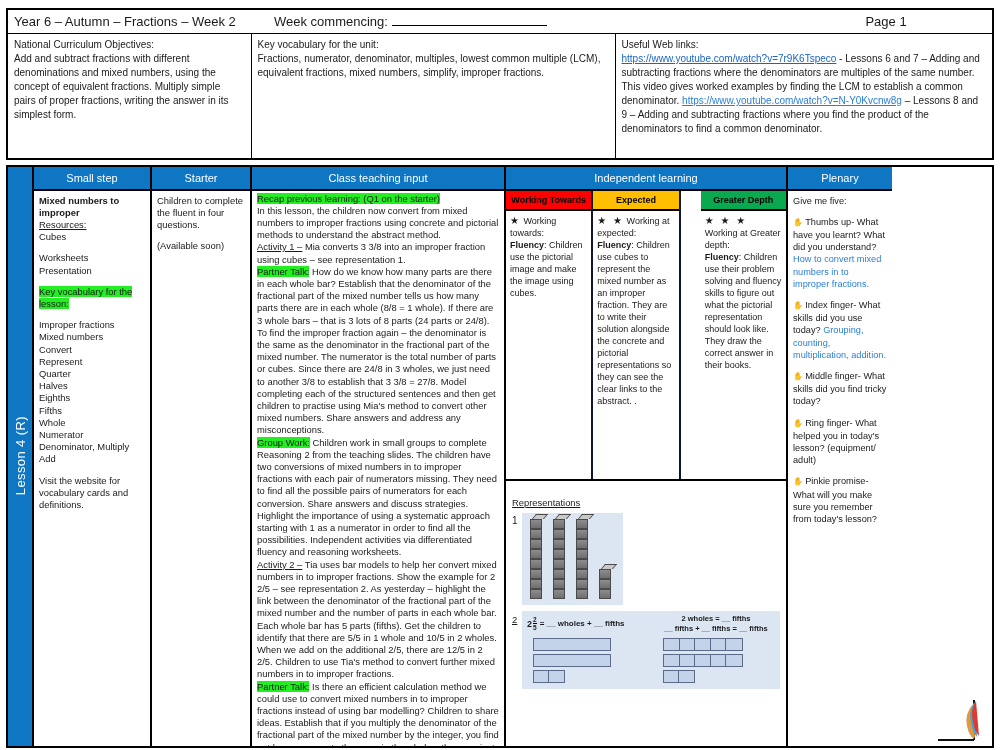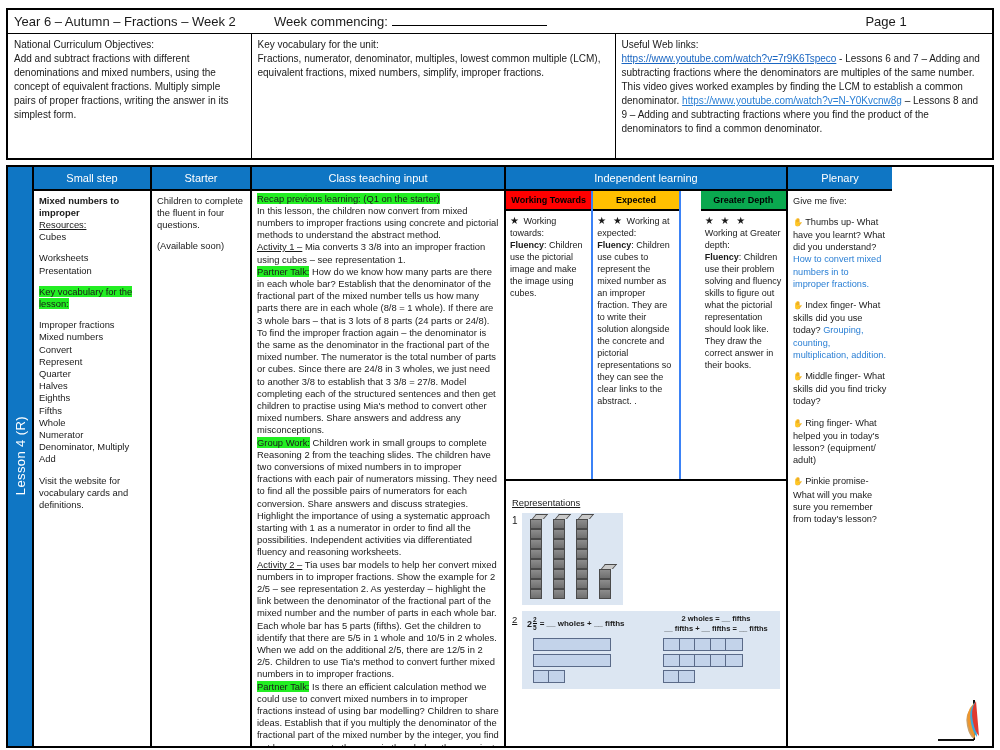--- a/index.html
+++ b/index.html
@@ -55,21 +55,21 @@
   .col-body { flex: 1; padding: 4px 5px; font-size: 9.4px; line-height: 12.2px; overflow: hidden; }
 
   .hl { background: #22ee22; }
   .bold { font-weight: bold; }
   .uline { text-decoration: underline; }
   .sp { height: 9px; }
 
   
   .indep-outer { flex: 1; display: flex; flex-direction: column; }
   .indep-top { display: flex; height: 290px; border-bottom: 2px solid #000; }
-  .sub { border-right: 2px solid #3b82f6; display: flex; flex-direction: column; }
+  .sub { border-right: 2px solid #0f172a; display: flex; flex-direction: column; }
   .sub:last-child { border-right: none; }
   .sub-wt { width: 94px; }
   .sub-ex { width: 94px; }
   .sub-gd { width: 92px; margin-left: 20px; }
   .band { height: 20px; display: flex; align-items: center; justify-content: center;
           font-size: 9px; font-weight: bold; border-bottom: 2px solid #000; color: #000; }
   .band-wt { background: #ff0000; color: #000; }
   .band-ex { background: #ffbf00; }
   .band-gd { background: #0aa84f; }
   .sub-body { flex: 1; padding: 4px 4px; font-size: 9px; line-height: 12px; }

